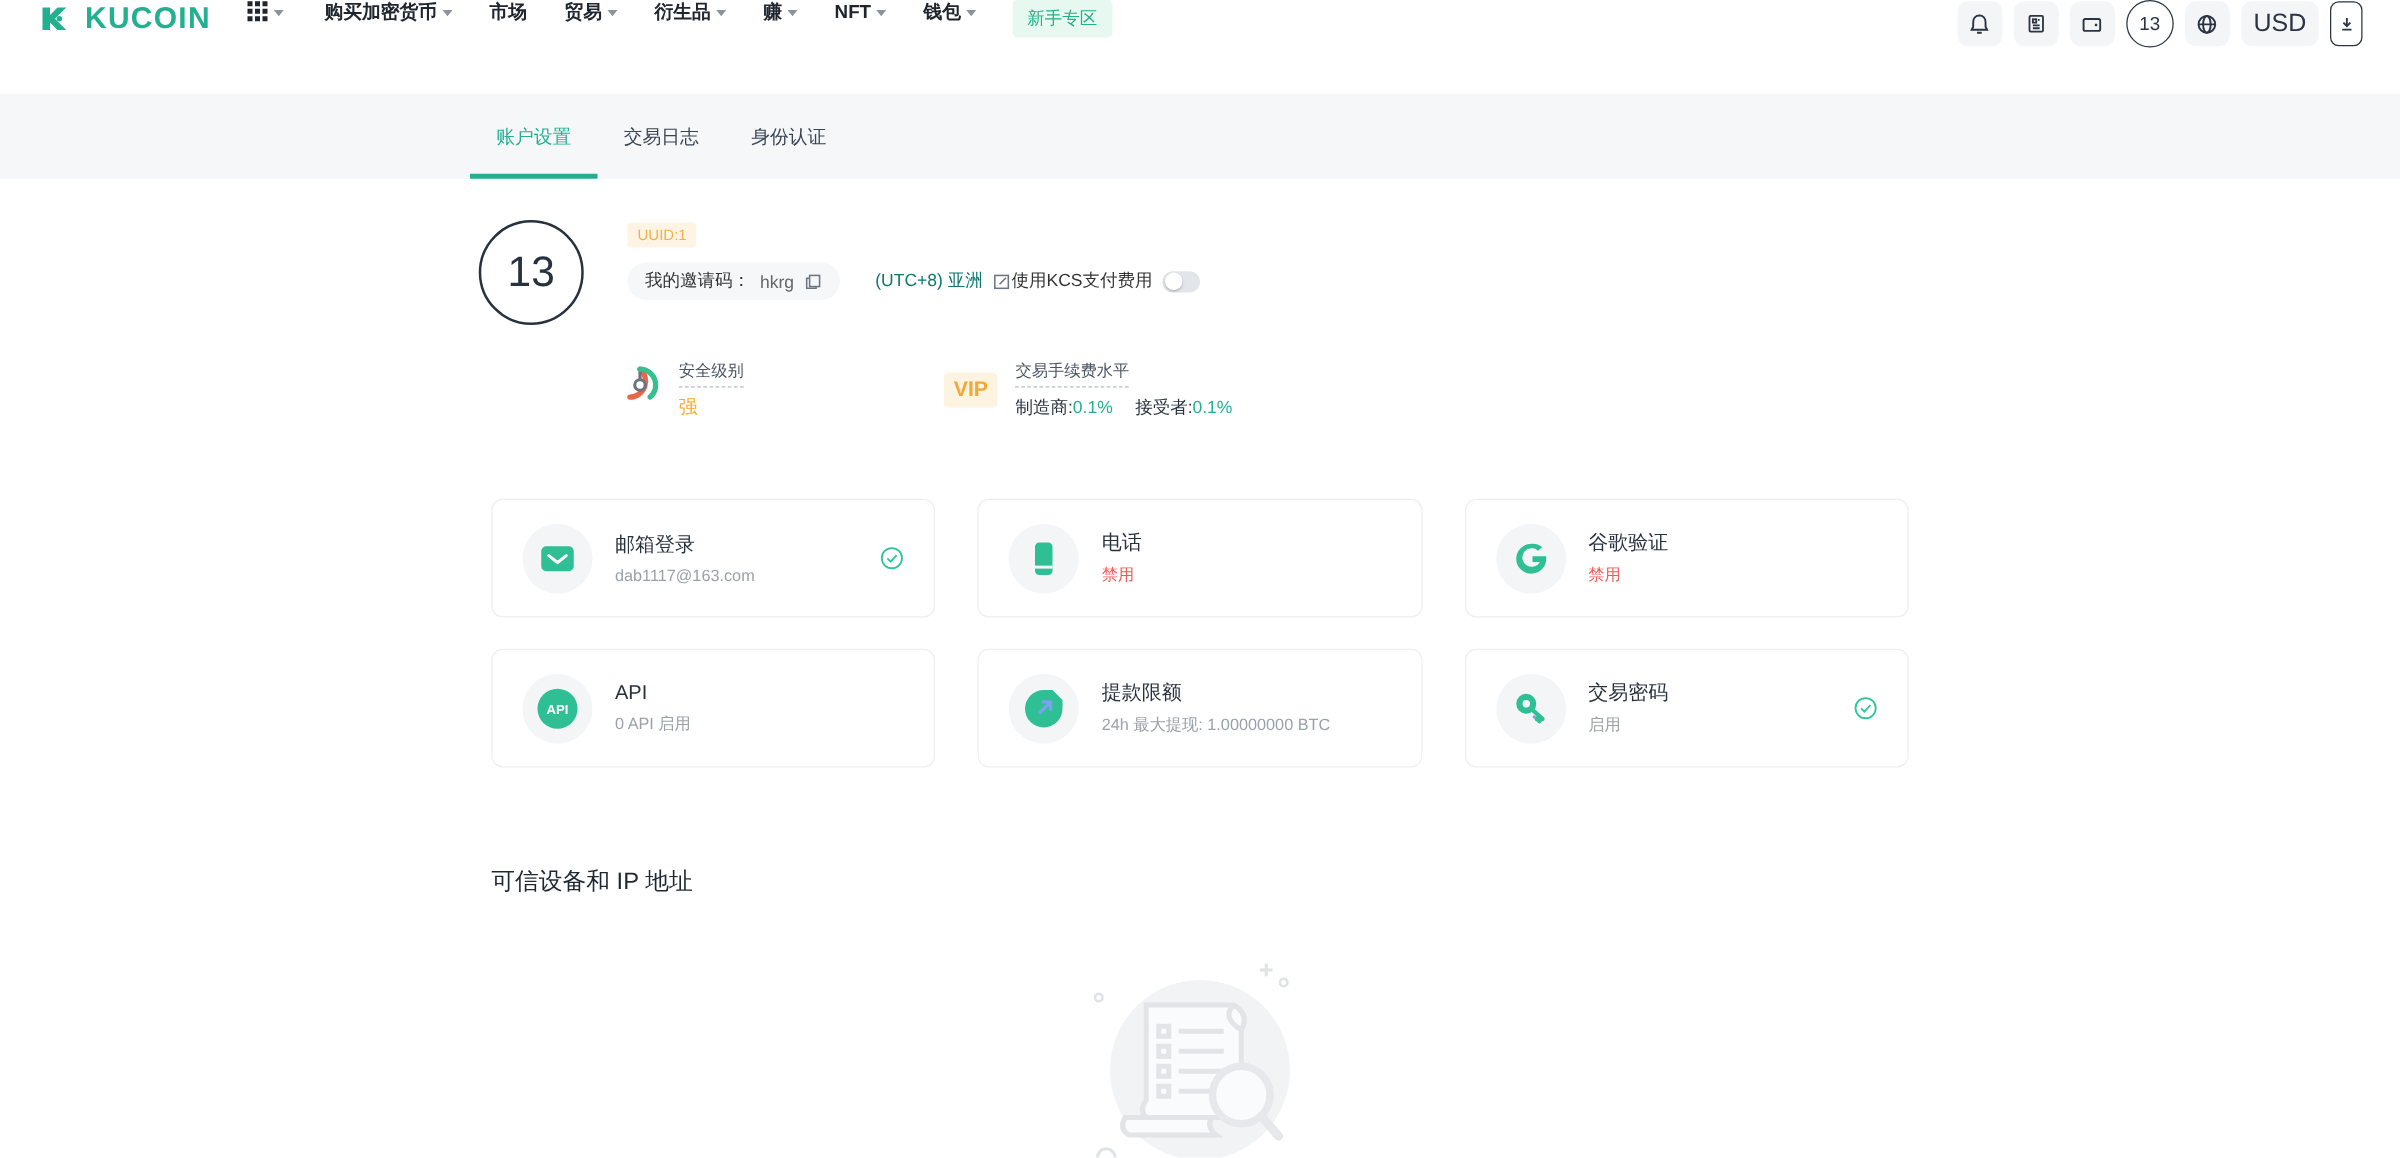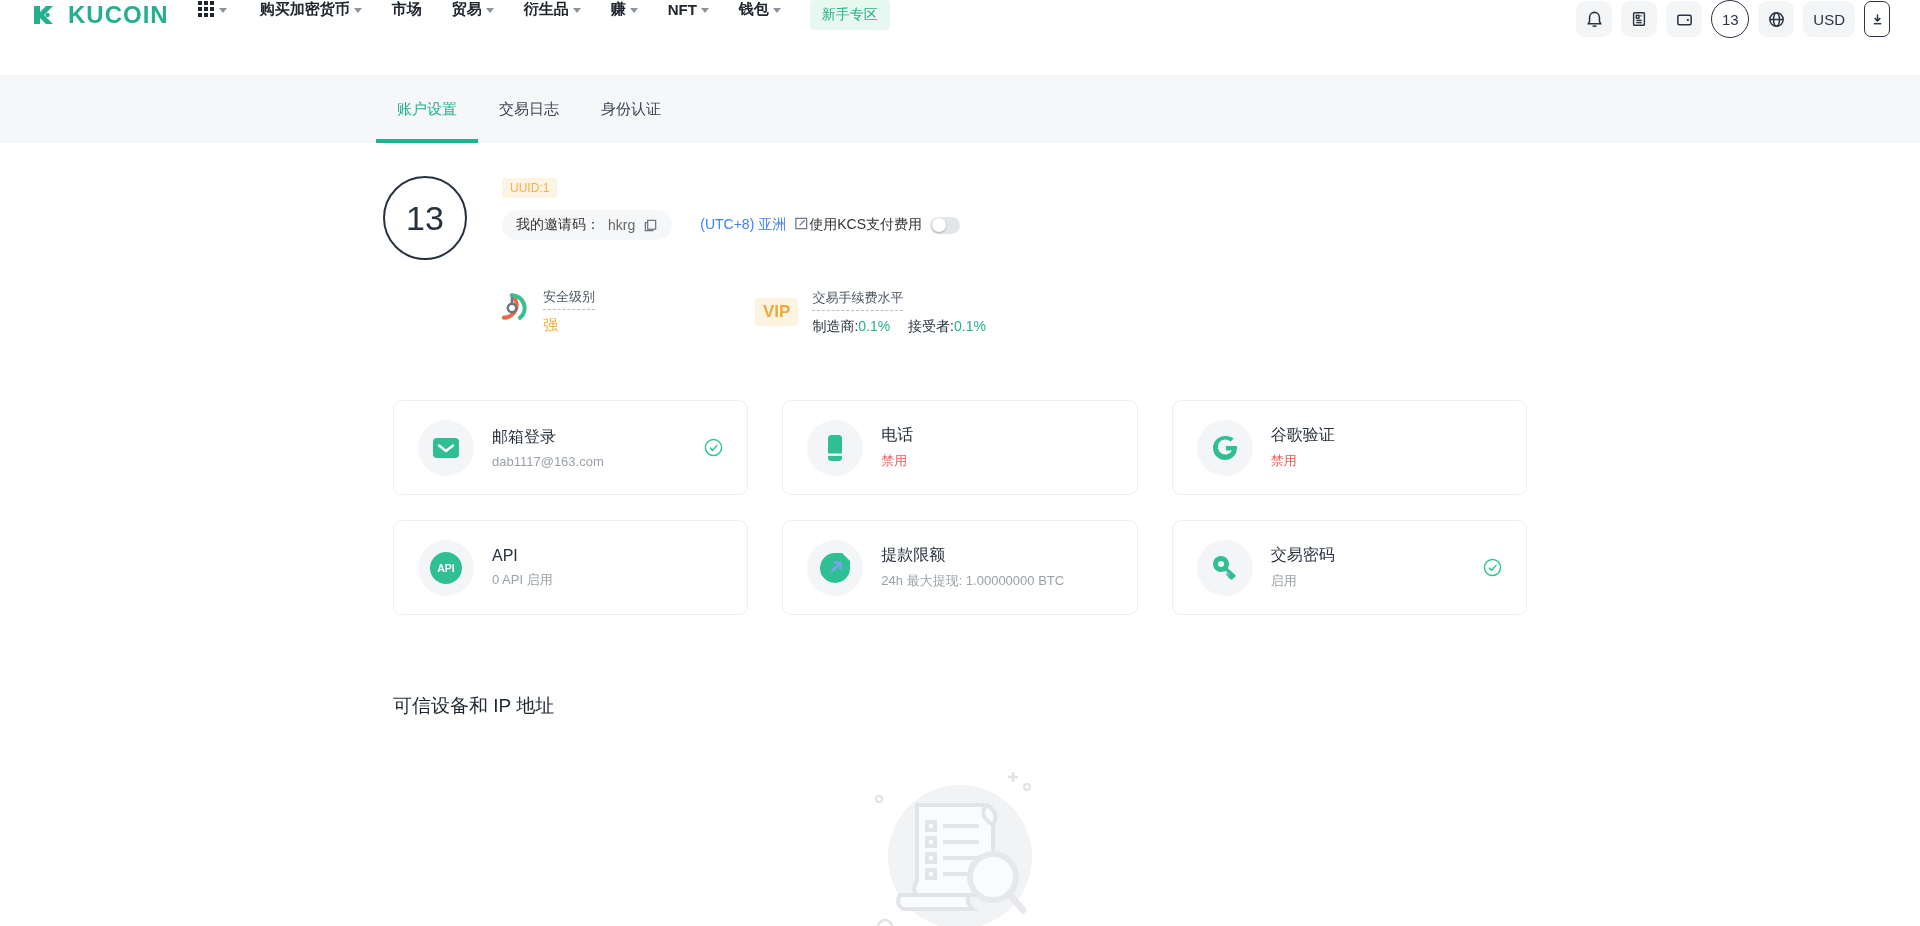--- a/index.html
+++ b/index.html
@@ -20,21 +20,21 @@
   .promo-badge { margin-left:14px; background:#e7f8f1; color:#24b088; font-size:14px;
     padding:6px 12px; border-radius:4px; cursor:pointer; white-space:nowrap; }
   .nav-right { margin-left:auto; display:flex; align-items:center; gap:9px; }
   .icon-btn { width:36px; height:36px; border-radius:9px; background:#f4f5f7; display:flex;
     align-items:center; justify-content:center; cursor:pointer; }
   .icon-btn svg { stroke:#2a3442; fill:none; stroke-width:1.6; }
   .nav-avatar { width:38px; height:38px; border-radius:50%; border:1.5px solid #2a3442;
     background:#fff; display:flex; align-items:center; justify-content:center;
     font-size:15px; color:#2a3442; cursor:pointer; }
   .usd-btn { height:36px; padding:0 10px; border-radius:9px; background:#f4f5f7;
-    display:flex; align-items:center; font-size:15px; color:#2a3442; cursor:pointer; }
+    display:flex; align-items:center; font-size:20px; color:#2a3442; cursor:pointer; }
   .dl-btn { width:26px; height:36px; border:1.5px solid #2a3442; border-radius:7px;
     display:flex; align-items:center; justify-content:center; cursor:pointer; background:#fff; }
 
   
   .tabbar { height:68px; background:#f6f7f9; display:flex; }
   .tabbar-inner { width:1168px; margin:0 auto; display:flex; align-items:center; height:100%; }
   .tab { height:100%; display:flex; align-items:center; padding:0 21px; font-size:15px;
     color:#3a4554; cursor:pointer; position:relative; }
   .tab.active { color:#23b091; }
   .tab.active::after { content:""; position:absolute; left:0; right:0; bottom:0; height:4px;
@@ -47,21 +47,21 @@
   .avatar-big { width:84px; height:84px; border-radius:50%; border:2px solid #28323e;
     display:flex; align-items:center; justify-content:center; font-size:34px; color:#28323e;
     flex-shrink:0; margin-left:-10px; }
   .profile-right { margin-left:35px; padding-top:2px; }
   .uuid-badge { display:inline-block; background:#fdf4e3; color:#f2b04e; font-size:12px;
     padding:3px 8px; border-radius:3px; }
   .profile-row { display:flex; align-items:center; margin-top:12px; }
   .ref-pill { display:flex; align-items:center; gap:8px; background:#f6f7f9; border-radius:16px;
     padding:6px 14px; font-size:14px; color:#333; cursor:default; }
   .ref-code { color:#666; }
-  .tz { margin-left:28px; display:flex; gap:8px; font-size:14px; color:#3b82f6; }
+  .tz { margin-left:28px; display:flex; align-items:center; gap:8px; font-size:14px; color:#0f766e; }
   .kcs { display:flex; align-items:center; gap:8px; font-size:14px; color:#333; }
   .toggle { width:30px; height:17px; background:#e2e5e9; border-radius:9px; position:relative;
     cursor:pointer; }
   .toggle .knob { position:absolute; top:1.5px; left:2px; width:14px; height:14px;
     border-radius:50%; background:#fff; box-shadow:0 1px 2px rgba(0,0,0,.25); }
 
   .security-row { display:flex; align-items:flex-start; margin-top:28px; margin-left:100px; }
   .sec-block { display:flex; gap:12px; }
   .sec-label { font-size:13px; color:#4a5462; border-bottom:1px dashed #b8bec6; padding-bottom:3px; }
   .sec-value { font-size:15px; color:#f6a723; margin-top:6px; }

